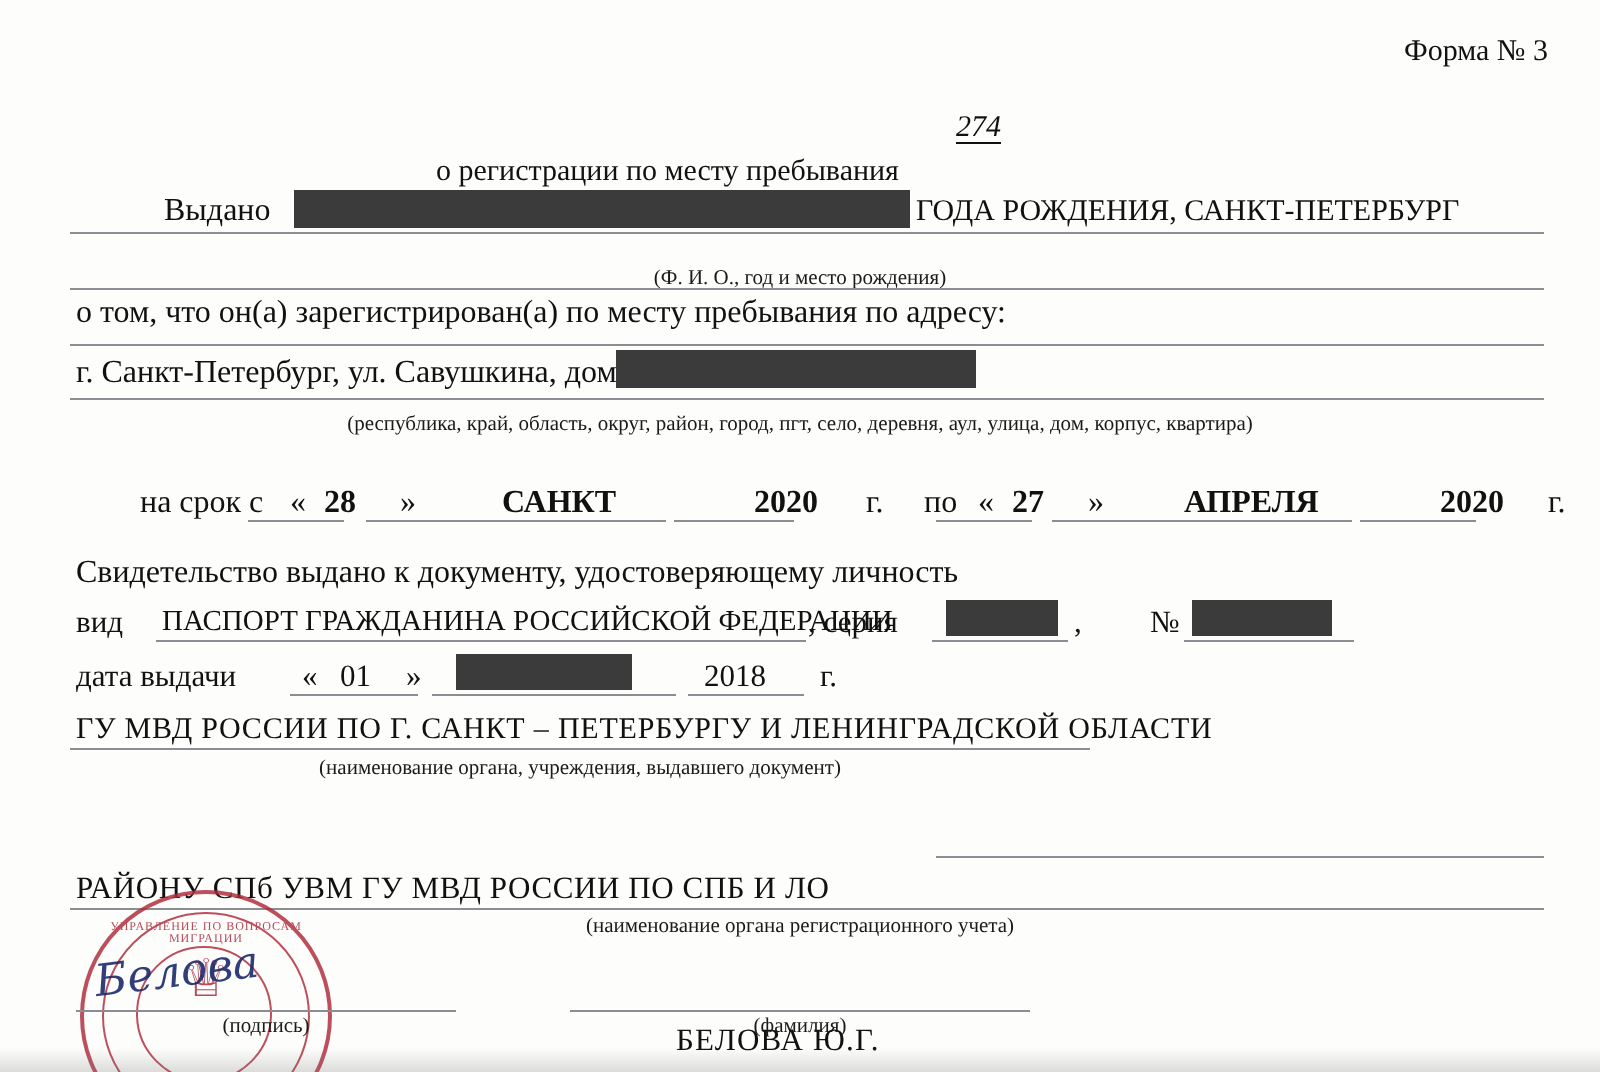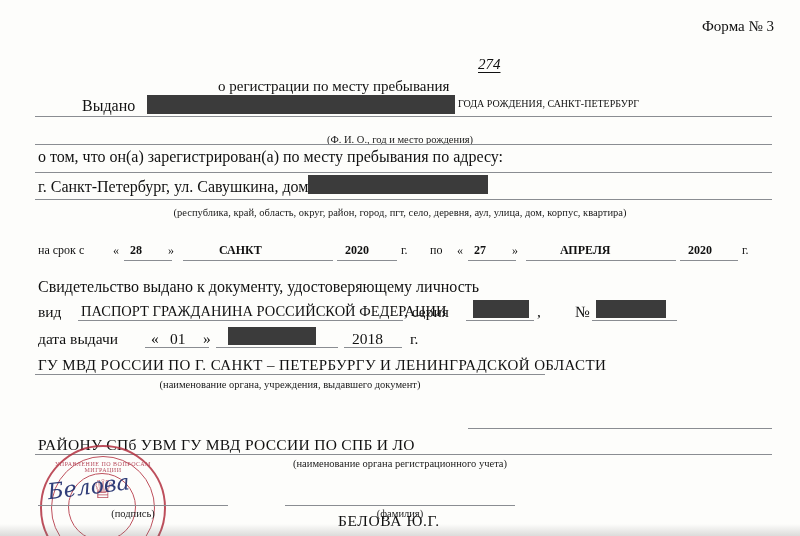--- a/index.html
+++ b/index.html
@@ -49,37 +49,37 @@
 
   .lbl-vydano { top: 97px; left: 82px; font-size: 16px; }
   .redact1 {
     position: absolute;
     top: 95px; left: 147px;
     width: 308px; height: 19px;
     background: #3b3b3b;
   }
   .birth-city {
     top: 98px; left: 458px;
-    font-size: 10px;
+    font-size: 15px;
   }
 
   .rule { position: absolute; border-bottom: 1px solid #8a8d92; height: 0; }
 
   .cap { position: absolute; font-size: 10.5px; color: #1a1a1a; text-align: center; }
 
   .line2-text { top: 148px; left: 38px; font-size: 16px; }
   .addr-text { top: 178px; left: 38px; font-size: 16px; }
   .redact2 {
     position: absolute;
     top: 175px; left: 308px;
     width: 180px; height: 19px;
     background: #3b3b3b;
   }
 
-  .term-row { top: 243px; font-size: 12px; }
+  .term-row { top: 243px; font-size: 16px; margin-left: 32px; }
   .bold { font-weight: bold; }
 
   .doc1 { top: 278px; left: 38px; font-size: 16px; }
   .doc2 { top: 303px; left: 38px; font-size: 15.5px; }
   .doc2b { top: 303px; left: 81px; font-size: 14.5px; }
   .redact3 {
     position: absolute;
     top: 300px; left: 473px;
     width: 56px; height: 18px;
     background: #3b3b3b;

